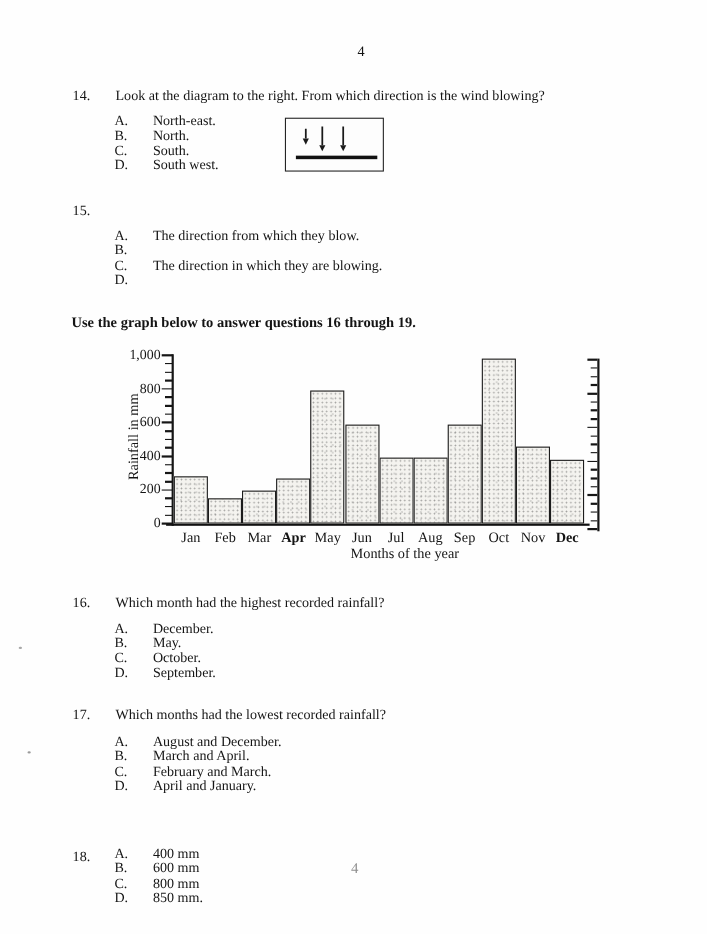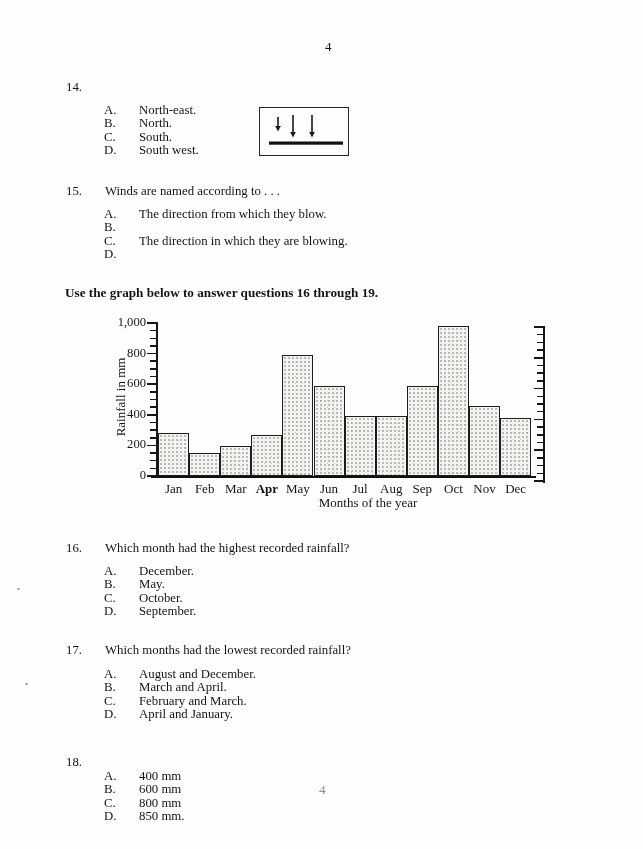--- a/index.html
+++ b/index.html
@@ -42,20 +42,21 @@
 </style>
 </head>
 <body>
 
 <div class="abs pagenum" style="left:325px;top:39px;">4</div>
 <div class="abs ghost" style="left:319px;top:782px;">4</div>
 
 <div class="question" style="top:80px;">
   <div class="qhead">
     <span class="qnum">14.</span>
+    <span>Look at the diagram to the right. From which direction is the wind blowing?</span>
   </div>
 </div>
 <div class="opts" style="top:104px;">
   <div class="opt">
       <span class="optletter">A.</span>
       <span>North-east.</span>
     </div>
   <div class="opt">
       <span class="optletter">B.</span>
       <span>North.</span>
@@ -78,21 +79,20 @@
     <polygon points="30.2,24 35.8,24 33,29.5" fill="#1a1a1a"></polygon>
     <line x1="52" y1="7" x2="52" y2="24" stroke="#1a1a1a" stroke-width="1.6"></line>
     <polygon points="49.2,24 54.8,24 52,29.5" fill="#1a1a1a"></polygon>
     <rect x="9" y="33.5" width="74" height="3.2" fill="#111"></rect>
   </svg>
 </div>
 
 <div class="question" style="top:184px;">
   <div class="qhead">
     <span class="qnum">15.</span>
-    <span>Winds are named according to . . .</span>
   </div>
 </div>
 <div class="opts" style="top:208px;">
   <div class="opt">
       <span class="optletter">A.</span>
       <span>The direction from which they blow.</span>
     </div>
   <div class="opt">
       <span class="optletter">B.</span>
     </div>
@@ -159,21 +159,21 @@
       <div class="xlab" style="left: 185.1px; width: 39.1px;">Feb</div>
       <div class="xlab" style="left: 216.2px; width: 39.1px;">Mar</div>
       <div class="xlab" style="left: 247.3px; width: 39.1px; font-weight: bold;">Apr</div>
       <div class="xlab" style="left: 278.4px; width: 39.1px;">May</div>
       <div class="xlab" style="left: 309.5px; width: 39.1px;">Jun</div>
       <div class="xlab" style="left: 340.6px; width: 39.1px;">Jul</div>
       <div class="xlab" style="left: 371.7px; width: 39.1px;">Aug</div>
       <div class="xlab" style="left: 402.8px; width: 39.1px;">Sep</div>
       <div class="xlab" style="left: 433.9px; width: 39.1px;">Oct</div>
       <div class="xlab" style="left: 465px; width: 39.1px;">Nov</div>
-      <div class="xlab" style="left: 496.1px; width: 39.1px;">Dec</div>
+      <div class="xlab" style="left: 496.1px; width: 39.1px; font-weight: bold;">Dec</div>
     </div>
   <div class="xtitle">Months of the year</div>
   <div class="ruler-line"></div>
   <div id="rulerbox">
       <div class="rtick" style="left: 534px; width: 9px; top: 480.2px;"></div>
       <div class="rtick" style="left: 537px; width: 6px; top: 472.5px;"></div>
       <div class="rtick" style="left: 537px; width: 6px; top: 464.8px;"></div>
       <div class="rtick" style="left: 537px; width: 6px; top: 457.1px;"></div>
       <div class="rtick" style="left: 534px; width: 9px; top: 449.4px;"></div>
       <div class="rtick" style="left: 537px; width: 6px; top: 441.7px;"></div>
@@ -238,21 +238,21 @@
   <div class="opt">
       <span class="optletter">C.</span>
       <span>February and March.</span>
     </div>
   <div class="opt">
       <span class="optletter">D.</span>
       <span>April and January.</span>
     </div>
 </div>
 
-<div class="question" style="top:755px;">
+<div class="question" style="top:772px;">
   <div class="qhead">
     <span class="qnum">18.</span>
   </div>
 </div>
 <div class="opts" style="top:770px;">
   <div class="opt">
       <span class="optletter">A.</span>
       <span>400 mm</span>
     </div>
   <div class="opt">

